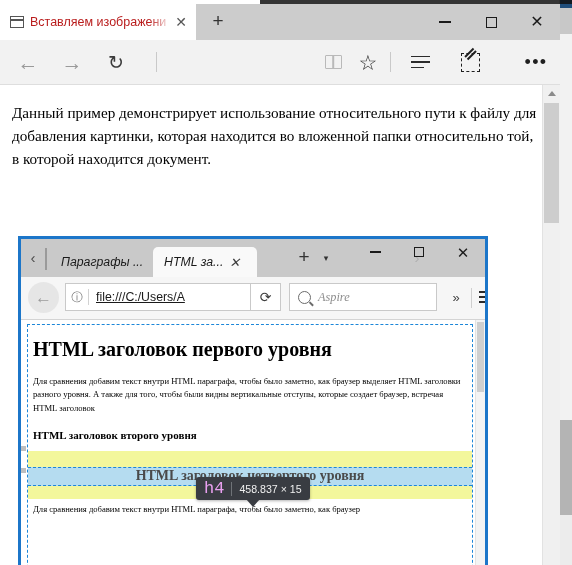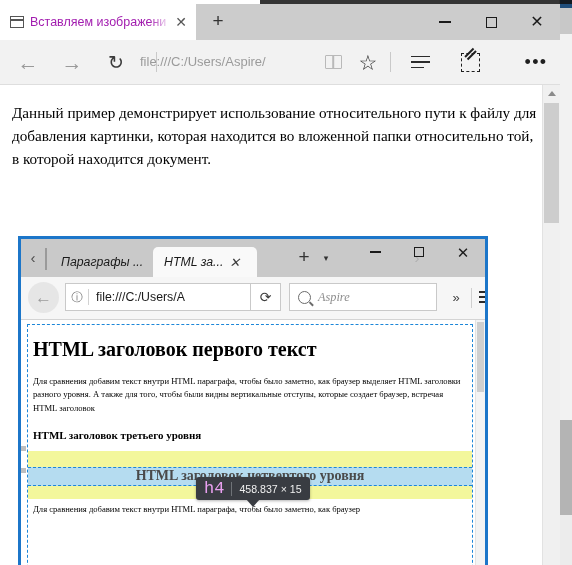--- a/index.html
+++ b/index.html
@@ -23,21 +23,21 @@
   
   .edge { position:absolute; left:0; top:4px; width:560px; height:561px; background:#ffffff; overflow:hidden; }
   .edge-titlebar { position:relative; height:36px; background:#cccccc; }
   .edge-tab {
     position:absolute; left:0; top:0; width:196px; height:36px; background:#ffffff;
     display:flex; align-items:center; padding:0 6px 0 10px; box-sizing:border-box;
   }
   .edge-tab .favicon { width:14px; height:12px; border:1.6px solid #555; box-sizing:border-box; flex:0 0 auto; position:relative; }
   .edge-tab .favicon:after { content:""; position:absolute; left:0; right:0; top:2px; height:1.6px; background:#555; }
   .edge-tab .ttl {
-    flex:1 1 auto; margin-left:6px; font-size:12.5px; color:#a21caf; white-space:nowrap;
+    flex:1 1 auto; margin-left:6px; font-size:12.5px; color:#b91c1c; white-space:nowrap;
     overflow:hidden; line-height:36px;
     -webkit-mask-image: linear-gradient(to right, #000 84%, transparent 100%);
     mask-image: linear-gradient(to right, #000 84%, transparent 100%);
   }
   .edge-tab .tclose { flex:0 0 auto; width:18px; text-align:center; font-size:14px; color:#555; line-height:36px; }
   .edge-newtab { position:absolute; left:196px; top:0; width:44px; height:36px; text-align:center; line-height:34px; font-size:19px; color:#333; font-weight:300; }
   .edge-wbtns { position:absolute; right:0; top:0; height:36px; display:flex; }
   .edge-wbtn { width:46px; height:36px; display:flex; align-items:center; justify-content:center; font-size:13px; color:#1a1a1a; }
   .edge-wbtn .mini { display:block; width:12px; height:1.4px; background:#1a1a1a; }
   .edge-wbtn .maxi { display:block; width:11px; height:11px; border:1.4px solid #1a1a1a; box-sizing:border-box; }
@@ -91,21 +91,21 @@
   .ff-wbtn { width:44px; height:26px; display:flex; align-items:center; justify-content:center; color:#1a1a1a; }
   .ff-wbtn .mini { display:block; width:11px; height:1.3px; background:#1a1a1a; }
   .ff-wbtn .maxi { display:block; width:10px; height:10px; border:1.3px solid #1a1a1a; box-sizing:border-box; }
   .ff-wbtn .clz { font-size:15px; font-weight:300; line-height:1; }
 
   .ff-navbar { position:relative; height:42px; background:#f6f6f6; border-bottom:1px solid #d4d4d4; }
   .ff-back { position:absolute; left:7px; top:5px; width:31px; height:31px; border-radius:50%; background:#e6e6e6; display:flex; align-items:center; justify-content:center; font-size:17px; color:#9b9b9b; }
   .ff-urlbox { position:absolute; left:44px; top:6px; width:186px; height:28px; background:#fff; border:1px solid #c9c9c9; box-sizing:border-box; display:flex; align-items:center; }
   .ff-urlbox .ident { width:22px; text-align:center; font-size:11.5px; color:#757575; }
   .ff-urlbox .sep { width:1px; height:16px; background:#d2d2d2; }
-  .ff-urlbox .utxt { flex:1; padding-left:7px; font-size:12.3px; color:#1a1a1a; white-space:nowrap; overflow:hidden; }
+  .ff-urlbox .utxt { flex:1; padding-left:7px; font-size:12.3px; color:#1a1a1a; white-space:nowrap; overflow:hidden;text-decoration:underline; }
   .ff-reload { position:absolute; left:230px; top:6px; width:30px; height:28px; border:1px solid #c9c9c9; border-left:none; box-sizing:border-box; background:#fff; display:flex; align-items:center; justify-content:center; font-size:14px; color:#3b3b3b; }
   .ff-searchbox { position:absolute; left:268px; top:6px; width:148px; height:28px; background:#fff; border:1px solid #c9c9c9; box-sizing:border-box; display:flex; align-items:center; padding-left:8px; }
   .ff-searchbox .mag { width:11px; height:11px; border:1.5px solid #6b6b6b; border-radius:50%; position:relative; flex:0 0 auto; }
   .ff-searchbox .mag:after { content:""; position:absolute; right:-4px; bottom:-2px; width:5px; height:1.5px; background:#6b6b6b; transform:rotate(45deg); }
   .ff-searchbox .ph { margin-left:7px; font-size:12.3px; color:#8e8e8e; font-style:italic; font-family:"Liberation Serif", serif; }
   .ff-chev { position:absolute; left:422px; top:6px; width:26px; height:28px; display:flex; align-items:center; justify-content:center; font-size:13px; color:#444; }
   .ff-vsep { position:absolute; left:450px; top:11px; width:1px; height:20px; background:#cfcfcf; }
   .ff-menu { position:absolute; left:452px; top:6px; width:28px; height:28px; display:flex; flex-direction:column; align-items:center; justify-content:center; gap:3px; }
   .ff-menu i { display:block; width:16px; height:2.2px; background:#2b2b2b; }
 
@@ -178,21 +178,20 @@
       <div class="eb" style="left:6px;width:44px;">
           <span class="arrowglyph">←</span>
         </div>
       <div class="eb" style="left:50px;width:44px;">
           <span class="arrowglyph">→</span>
         </div>
       <div class="eb" style="left:94px;width:44px;">
           <span class="reloadglyph">↻</span>
         </div>
       <div class="vsep" style="left:156px;"></div>
-      <div class="urltext">file:///C:/Users/Aspire/</div>
       <div class="eb" style="left:316px;width:34px;">
           <span class="bookglyph"></span>
         </div>
       <div class="eb" style="left:350px;width:36px;">
           <span class="starglyph">☆</span>
         </div>
       <div class="vsep" style="left:390px;"></div>
       <div class="eb" style="left:398px;width:44px;">
         <span class="hubglyph">
             <i></i>
@@ -281,23 +280,23 @@
     </div>
 
     <div class="ff-page">
       <div class="hl-outer"></div>
 
       <div class="ff-left-edge">
         <span class="nub" style="top:126px;"></span>
         <span class="nub" style="top:148px;"></span>
       </div>
 
-      <h1 class="ff-h1">HTML заголовок первого текст</h1>
+      <h1 class="ff-h1">HTML заголовок первого уровня</h1>
       <p class="ff-para">Для сравнения добавим текст внутри HTML параграфа, чтобы было заметно, как браузер выделяет HTML заголовки разного уровня. А также для того, чтобы были видны вертикальные отступы, которые создает браузер, встречая HTML заголовок</p>
-      <h3 class="ff-h3">HTML заголовок третьего уровня</h3>
+      <h3 class="ff-h3">HTML заголовок второго уровня</h3>
 
       <div class="h4-band">
         <div class="h4-margin"></div>
         <div class="h4-content">
           <span>HTML заголовок четвертого уровня</span>
         </div>
       </div>
 
       <p class="ff-para2">Для сравнения добавим текст внутри HTML параграфа, чтобы было заметно, как браузер</p>
 

